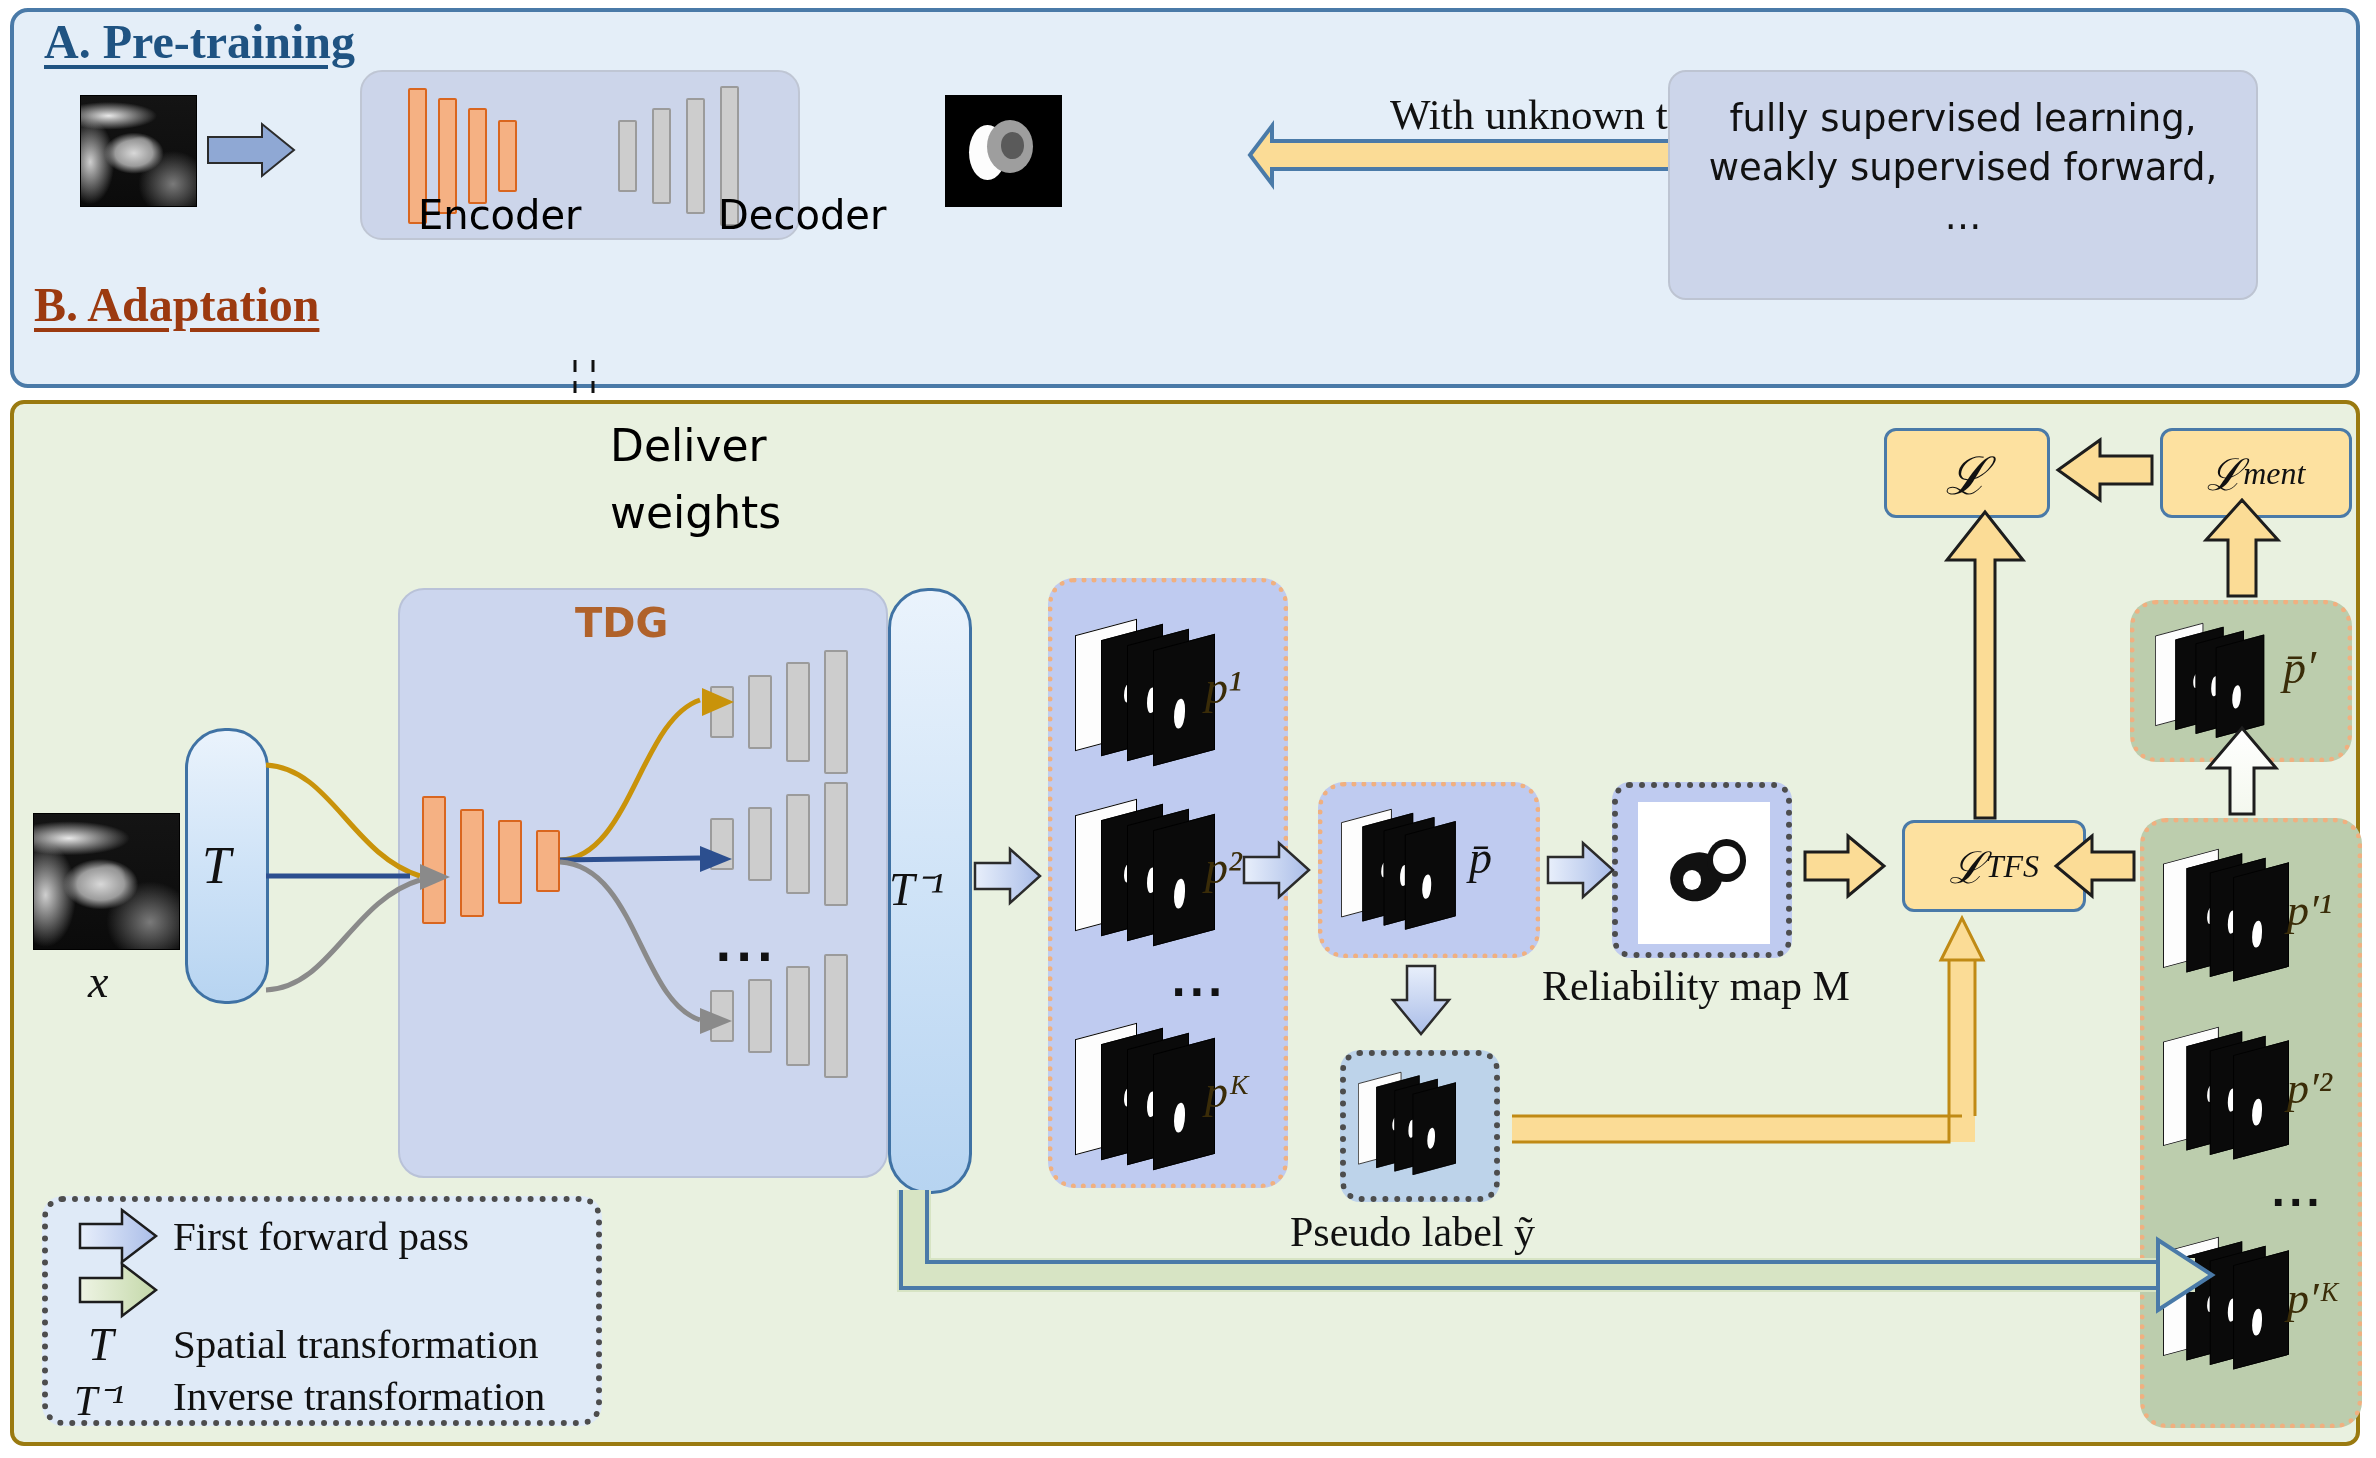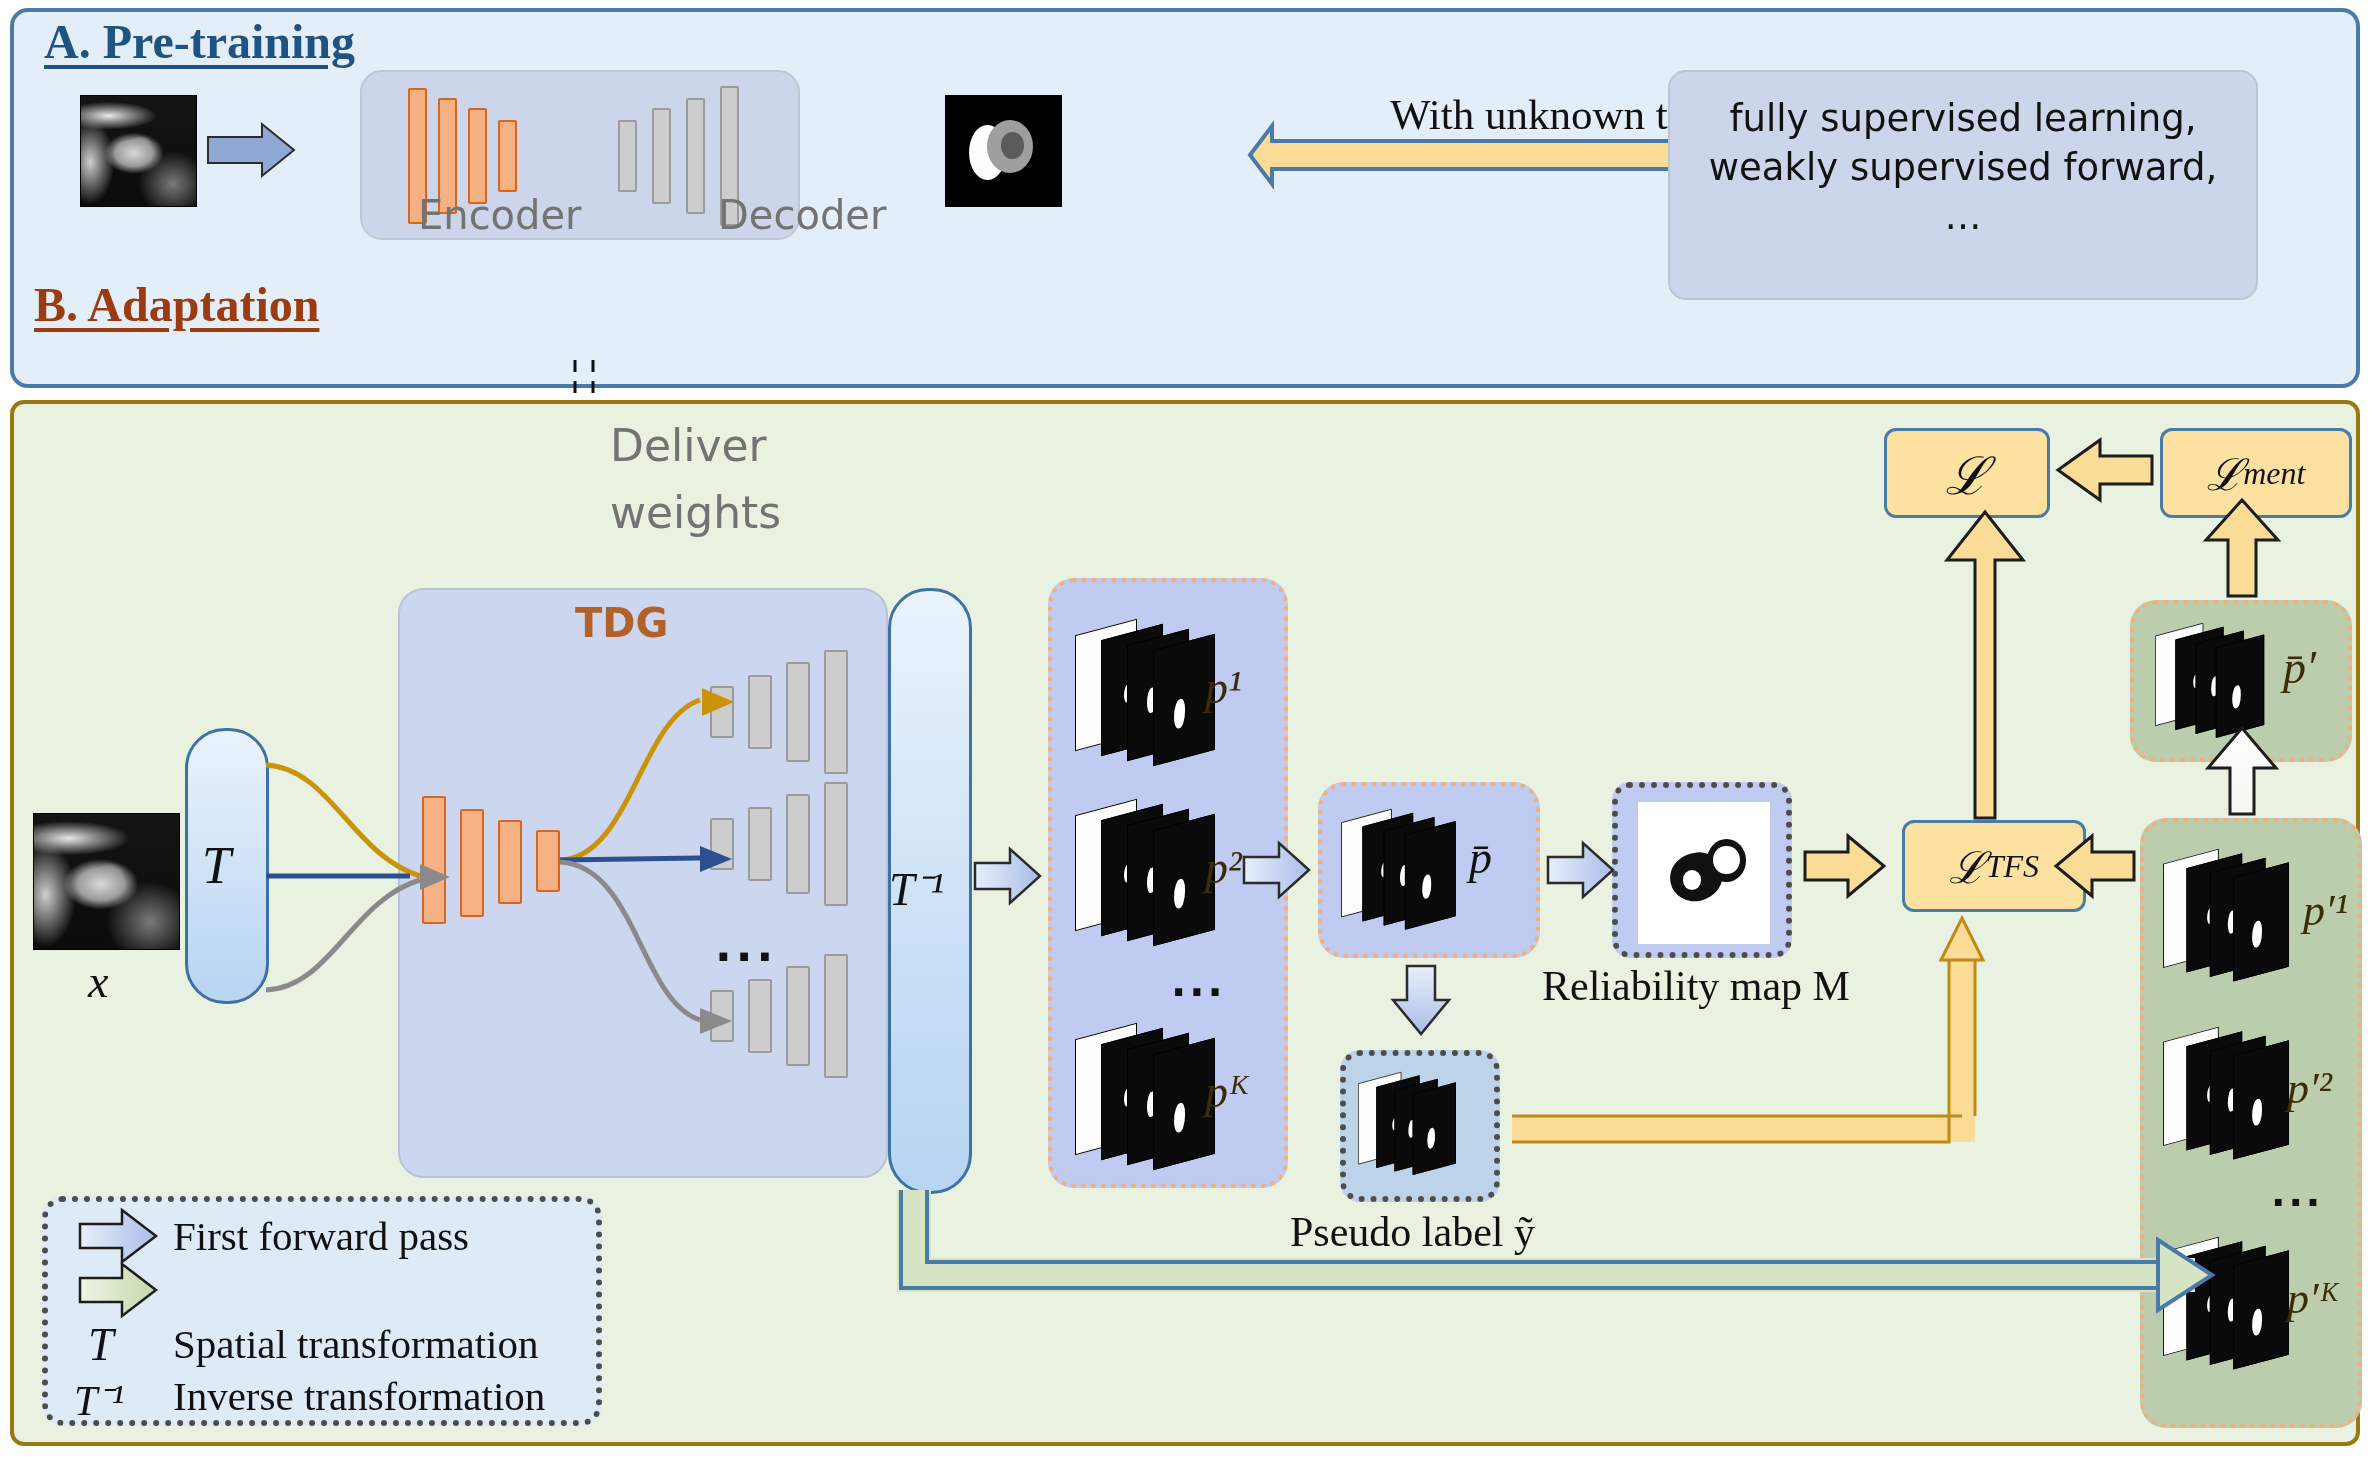--- a/index.html
+++ b/index.html
@@ -36,21 +36,21 @@
     background:#ccd5ea;border:2px solid #bdc4d2;border-radius:18px;box-sizing:border-box;
     padding:22px 26px;color:#111;font-family:"DejaVu Sans",sans-serif;font-size:37px;line-height:1.33;
   }
   .dotsline{font-family:"DejaVu Sans",sans-serif;}
 
   
   .bar{position:absolute;border-radius:2px;box-sizing:border-box;}
   .bar-enc{background:#f5b183;border:2px solid #d9661f;}
   .bar-dec{background:#cdcdcd;border:2px solid #9b9b9b;}
 
-  .caption{position:absolute;font-family:"DejaVu Sans",sans-serif;font-size:40px;color:#737373;white-space:nowrap;}
+  .caption{position:absolute;font-family:"DejaVu Sans",sans-serif;font-size:40px;color:#000000;white-space:nowrap;}
   .serif-lab{position:absolute;font-family:"Liberation Serif",serif;font-size:40px;color:#111;white-space:nowrap;}
 
   
   .mri{
     position:absolute;background:#111;overflow:hidden;border:1px solid #000;
     background-image:
       radial-gradient(ellipse 36% 26% at 46% 52%, #d8d8d8 0%, #9b9b9b 45%, rgba(60,60,60,0) 72%),
       radial-gradient(ellipse 14% 11% at 52% 45%, #fdfdfd 0%, rgba(200,200,200,0) 80%),
       radial-gradient(ellipse 60% 18% at 24% 18%, #e9e9e9 0%, rgba(40,40,40,0) 70%),
       radial-gradient(ellipse 40% 40% at 80% 80%, #7a7a7a 0%, rgba(20,20,20,0) 75%),
@@ -305,21 +305,21 @@
       <div class="sheet black" style="left:26px;top:13px;">
           <div class="dotW" style="left:36%;top:44%;width:12%;height:16%;"></div>
         </div>
       <div class="sheet black" style="left:52px;top:18px;">
           <div class="dotW" style="left:32%;top:42%;width:14%;height:22%;"></div>
         </div>
       <div class="sheet black" style="left:78px;top:23px;">
           <div class="dotW" style="left:34%;top:48%;width:18%;height:26%;"></div>
         </div>
     </div>
-    <div class="serif-lab" style="left:142px;top:62px;font-style:italic;font-size:44px;color:#3a2c08;margin-left:16px;">p′¹</div>
+    <div class="serif-lab" style="left:142px;top:62px;font-style:italic;font-size:44px;color:#3a2c08;">p′¹</div>
 
     <div class="stack" style="left:18px;top:204px;transform:scale(.9);transform-origin:0 0;">
       <div class="sheet white" style="left:0px;top:8px;"></div>
       <div class="sheet black" style="left:26px;top:13px;">
           <div class="dotW" style="left:36%;top:44%;width:12%;height:16%;"></div>
         </div>
       <div class="sheet black" style="left:52px;top:18px;">
           <div class="dotW" style="left:32%;top:42%;width:14%;height:22%;"></div>
         </div>
       <div class="sheet black" style="left:78px;top:23px;">

